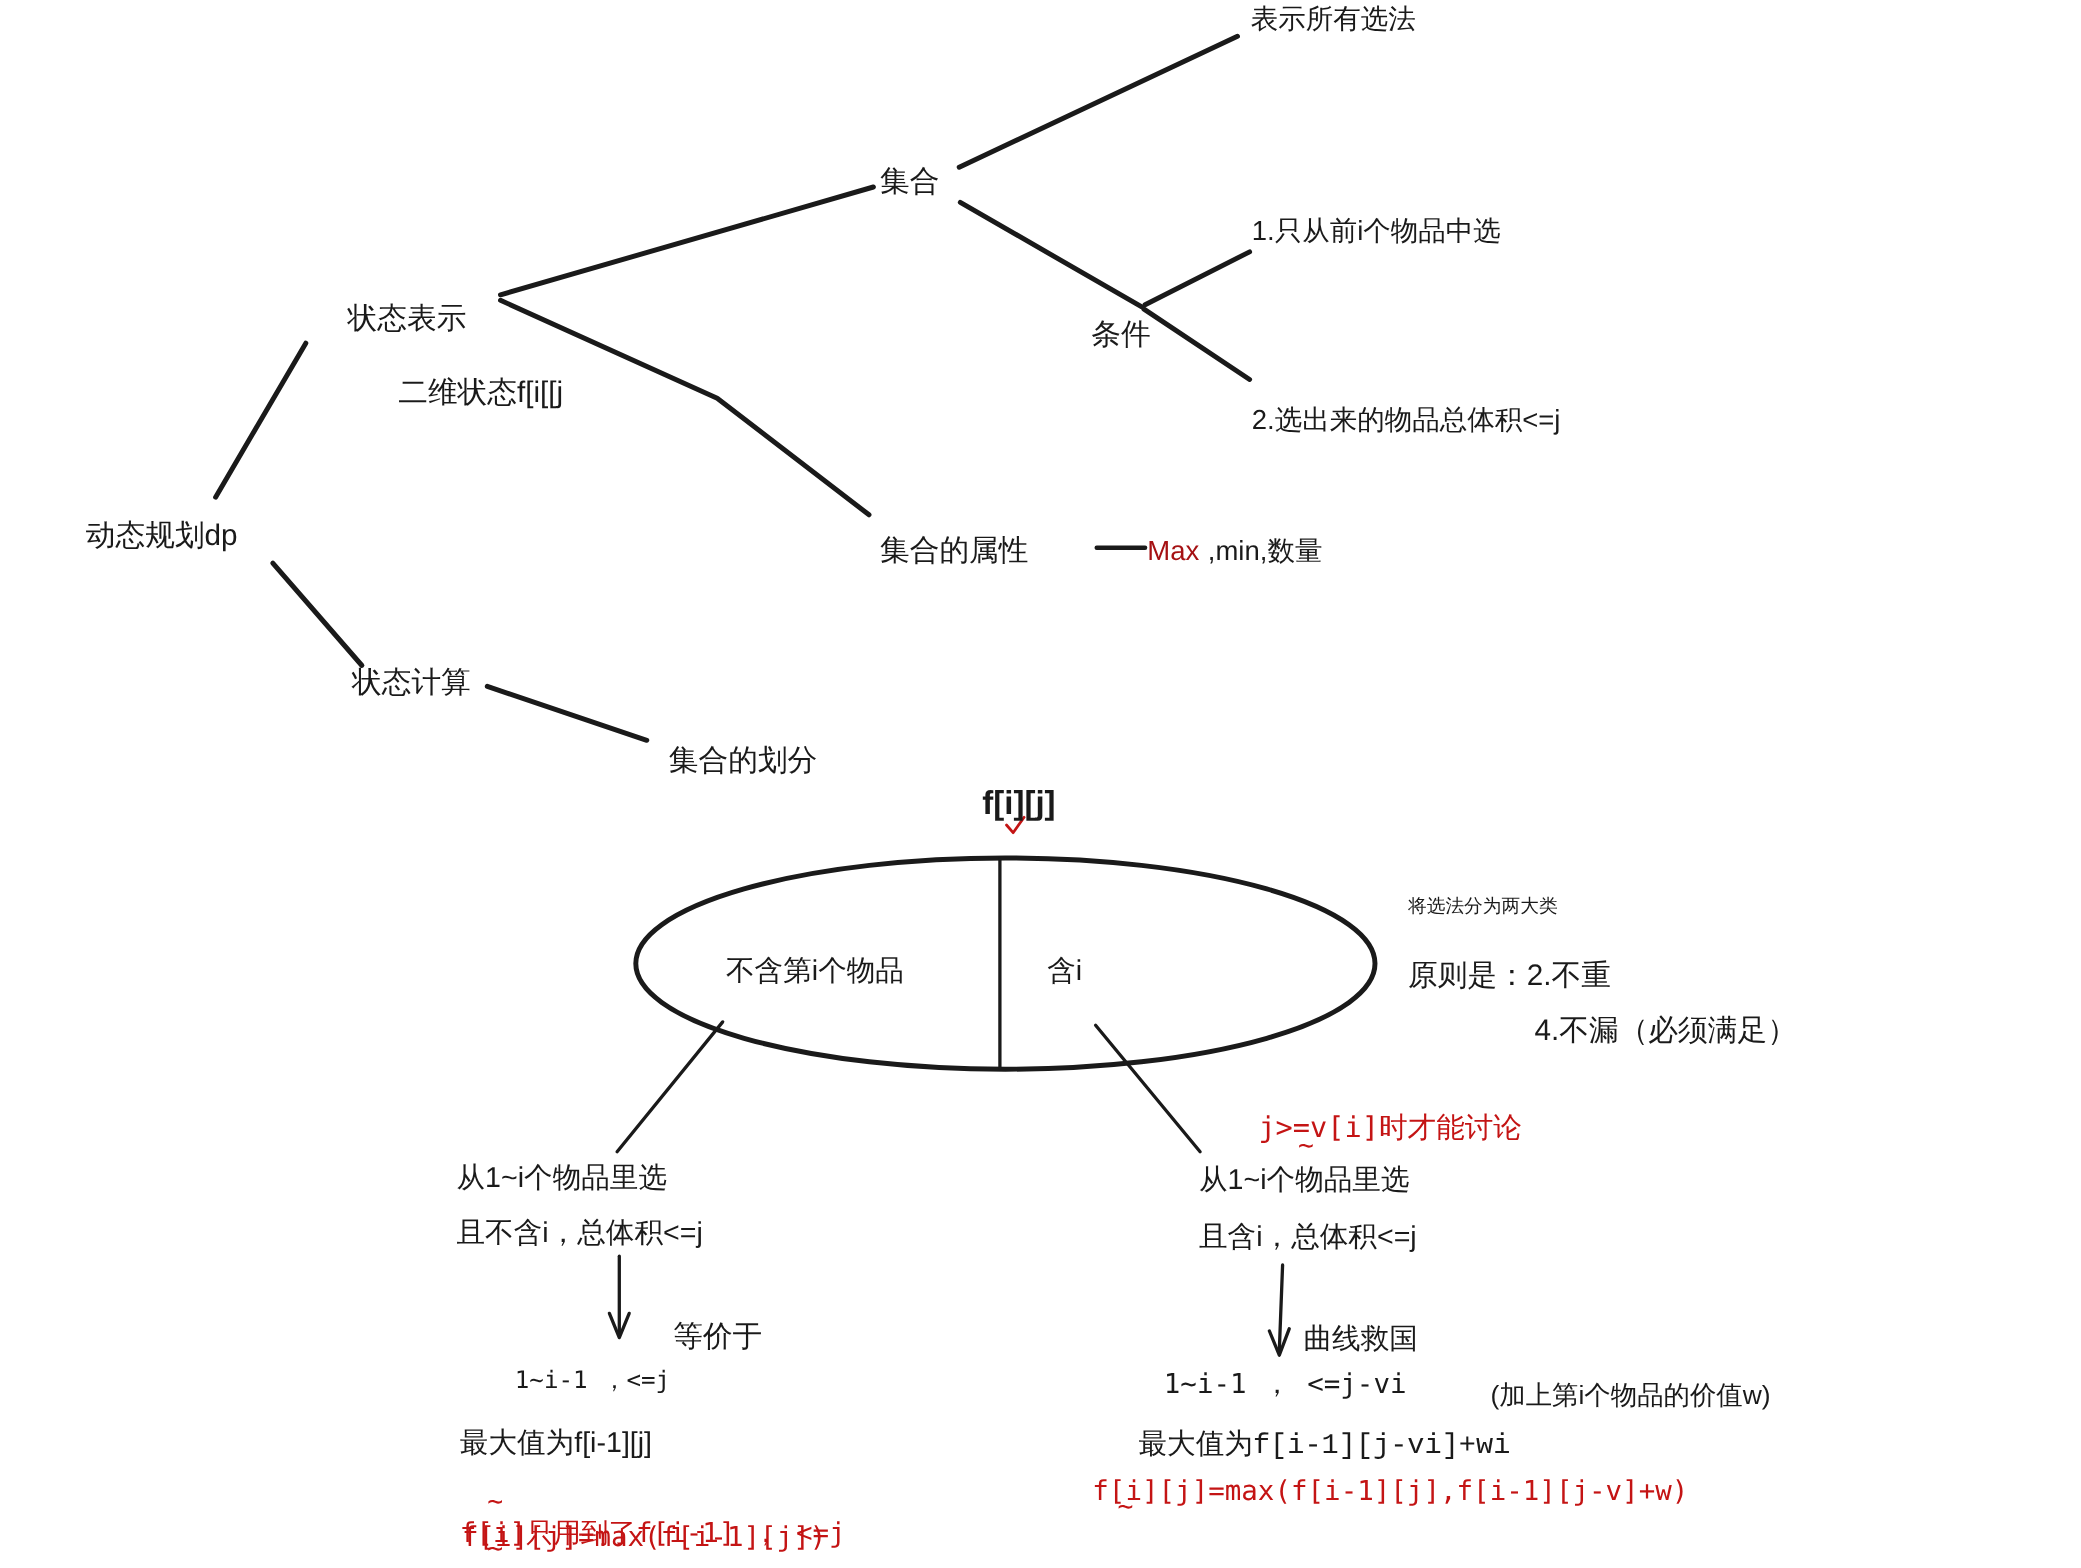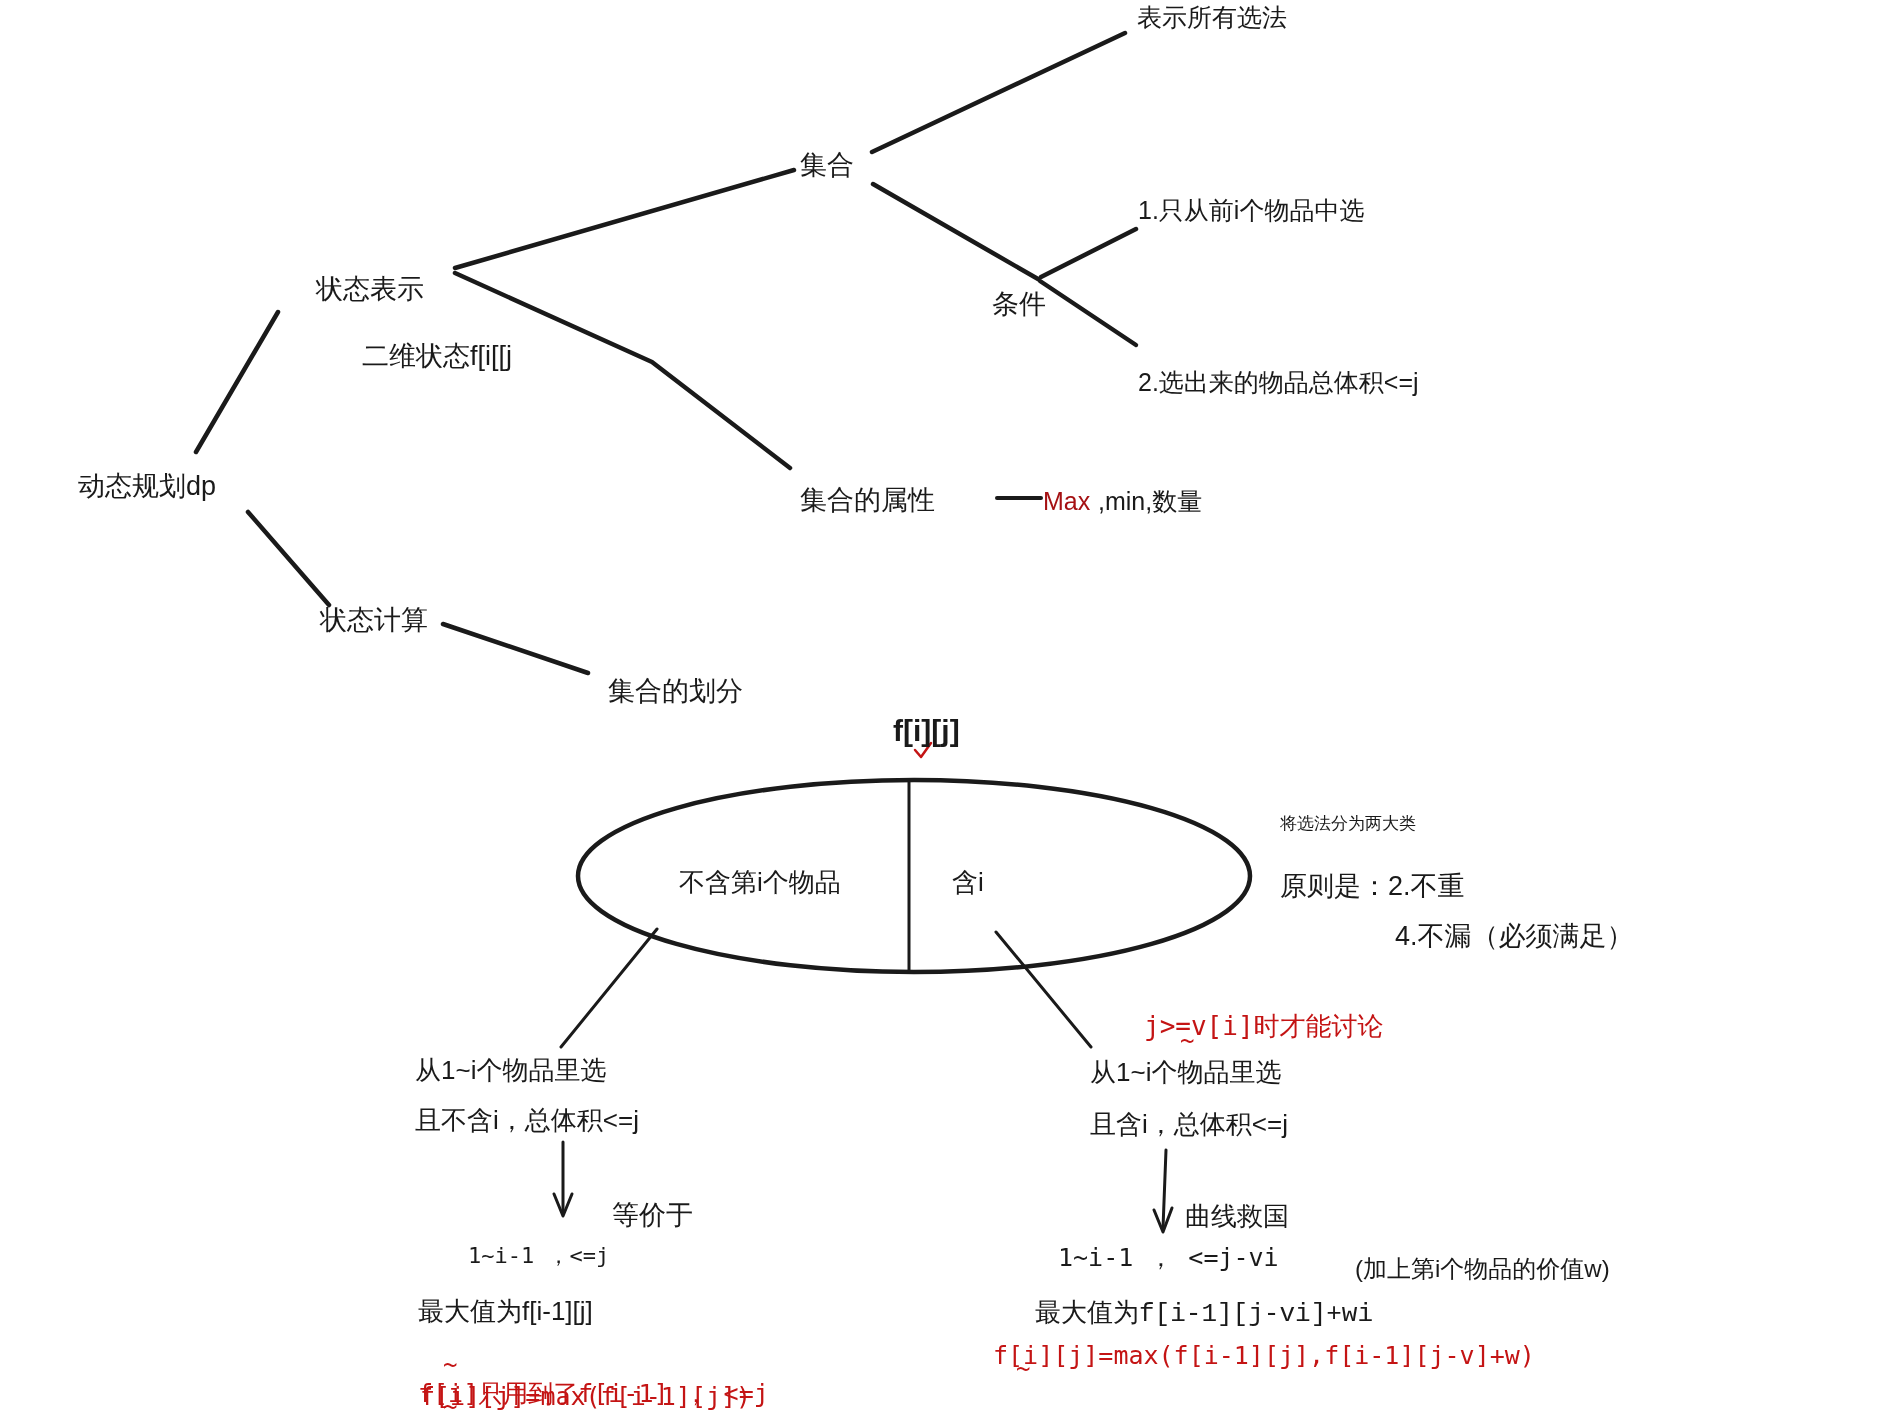--- a/index.html
+++ b/index.html
@@ -59,21 +59,21 @@
       <div class="node" style="left: 1138px; top: 340px; font-size: 25px; color: rgb(26, 26, 26); font-family: var(--sans); margin-top: 28px;">2.选出来的物品总体积&lt;=j</div>
       <div class="node" style="left: 316px; top: 274px; font-size: 27px; color: rgb(26, 26, 26); font-family: var(--sans);">状态表示</div>
       <div class="node" style="left: 362px; top: 341px; font-size: 27px; color: rgb(26, 26, 26); font-family: var(--sans);">二维状态f[i[[j</div>
       <div class="node" style="left: 78px; top: 471px; font-size: 27px; color: rgb(26, 26, 26); font-family: var(--sans);">动态规划dp</div>
       <div class="node" style="left: 800px; top: 485px; font-size: 27px; color: rgb(26, 26, 26); font-family: var(--sans);">集合的属性</div>
       <div class="node" style="left: 1043px; top: 487px; font-size: 25px; color: rgb(165, 17, 19); font-family: var(--sans);">Max</div>
       <div class="node" style="left: 1098px; top: 487px; font-size: 25px; color: rgb(26, 26, 26); font-family: var(--sans);">,min,数量</div>
       <div class="node" style="left: 320px; top: 605px; font-size: 27px; color: rgb(26, 26, 26); font-family: var(--sans);">状态计算</div>
       <div class="node" style="left: 608px; top: 676px; font-size: 27px; color: rgb(26, 26, 26); font-family: var(--sans);">集合的划分</div>
       <div class="node" style="left: 893px; top: 714px; font-size: 30px; color: rgb(26, 26, 26); font-family: var(--sans); font-weight: 600;">f[i][j]</div>
-      <div class="node" style="left: 660px; top: 868px; font-size: 26px; color: rgb(26, 26, 26); font-family: var(--sans); margin-left: 19px;">不含第i个物品</div>
+      <div class="node" style="left: 660px; top: 868px; font-size: 26px; color: rgb(26, 26, 26); font-family: var(--sans);">不含第i个物品</div>
       <div class="node" style="left: 952px; top: 868px; font-size: 26px; color: rgb(26, 26, 26); font-family: var(--sans);">含i</div>
       <div class="node" style="left: 1280px; top: 814px; font-size: 17px; color: rgb(26, 26, 26); font-family: Liberation Sans, sans-serif;">将选法分为两大类</div>
       <div class="node" style="left: 1280px; top: 871px; font-size: 27px; color: rgb(26, 26, 26); font-family: var(--sans);">原则是：2.不重</div>
       <div class="node" style="left: 1395px; top: 921px; font-size: 27px; color: rgb(26, 26, 26); font-family: var(--sans);">4.不漏（必须满足）</div>
       <div class="node" style="left: 1144px; top: 1012px; font-size: 26px; color: rgb(196, 20, 20); font-family: var(--mono);">j&gt;=v[i]时才能讨论</div>
       <div class="node" style="left: 415px; top: 1056px; font-size: 26px; color: rgb(26, 26, 26); font-family: var(--sans);">从1~i个物品里选</div>
       <div class="node" style="left: 415px; top: 1106px; font-size: 26px; color: rgb(26, 26, 26); font-family: var(--sans);">且不含i，总体积&lt;=j</div>
       <div class="node" style="left: 1090px; top: 1058px; font-size: 26px; color: rgb(26, 26, 26); font-family: var(--sans);">从1~i个物品里选</div>
       <div class="node" style="left: 1090px; top: 1110px; font-size: 26px; color: rgb(26, 26, 26); font-family: var(--sans);">且含i，总体积&lt;=j</div>
       <div class="node" style="left: 612px; top: 1200px; font-size: 27px; color: rgb(26, 26, 26); font-family: var(--sans); text-align: right;">等价于</div>

